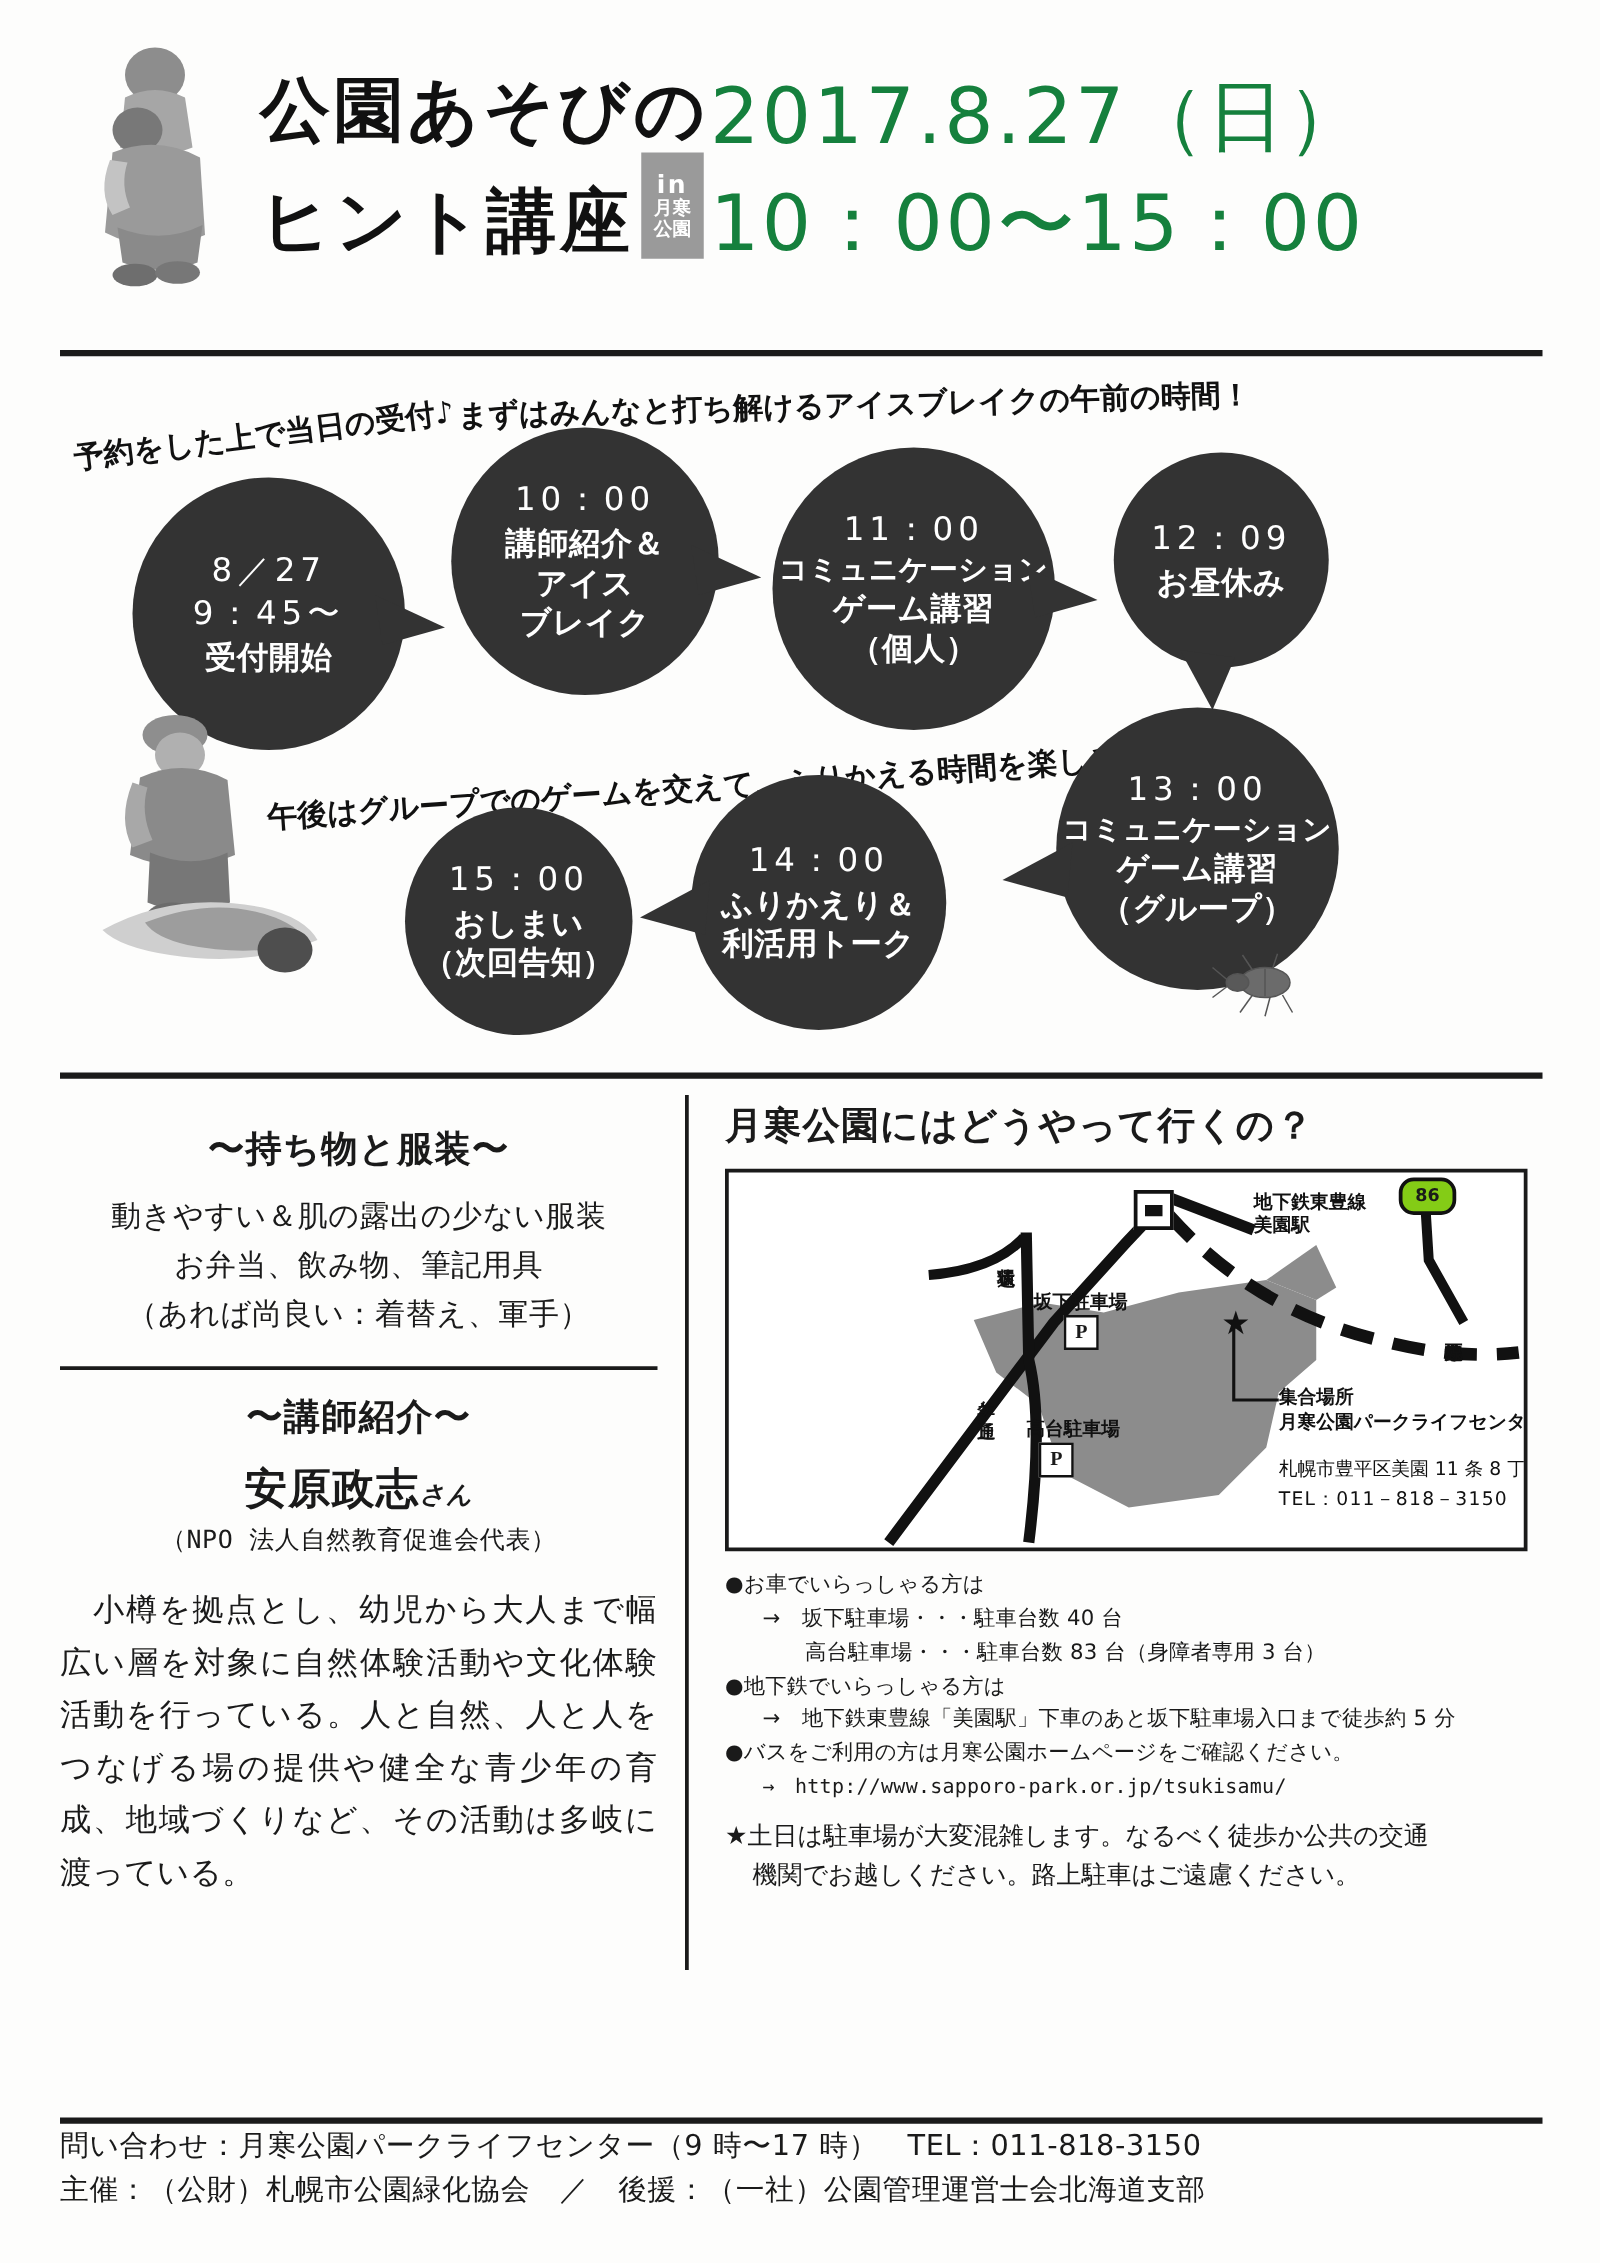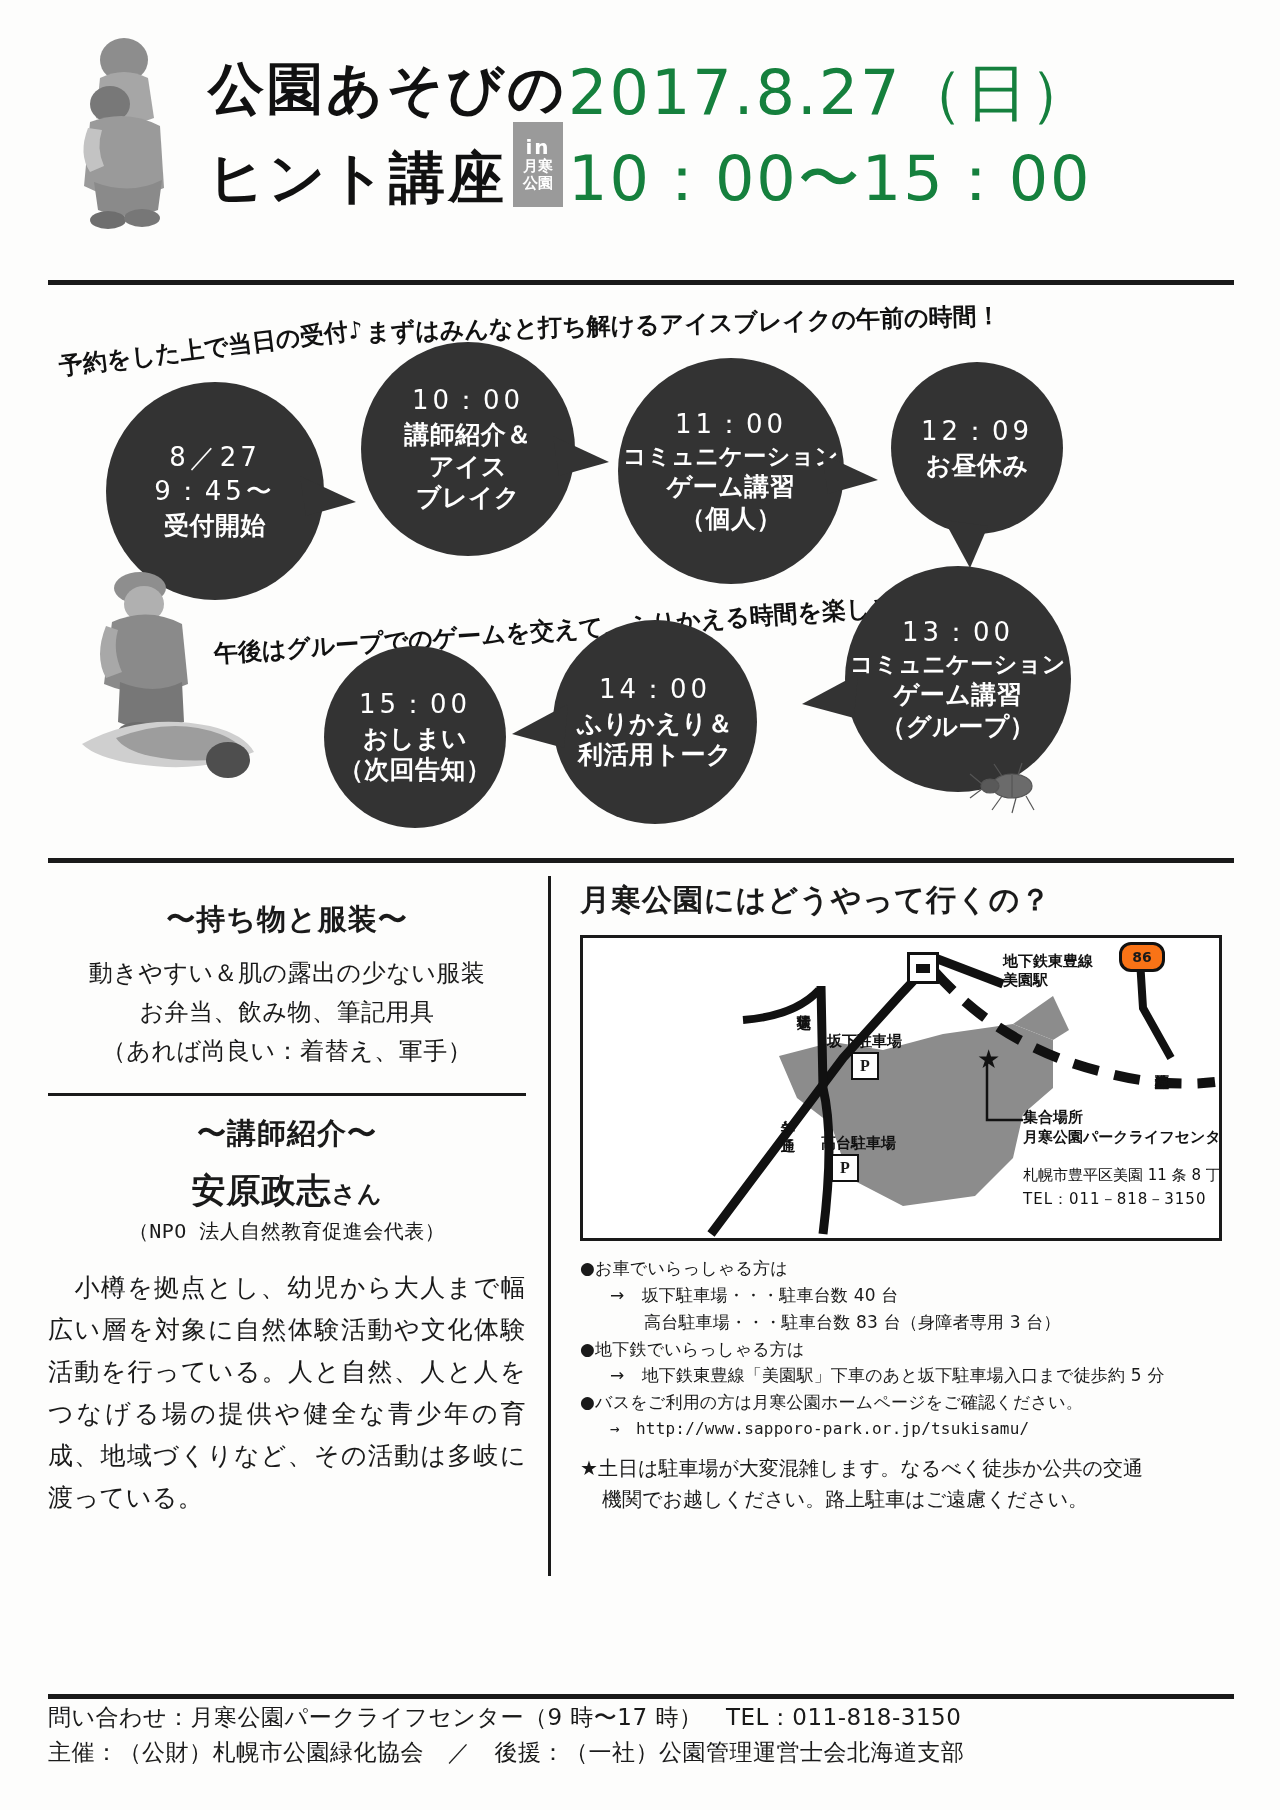--- a/index.html
+++ b/index.html
@@ -62,36 +62,36 @@
   
   .lower{position:absolute;left:48px;top:868px;width:1186px;height:830px;}
   .col-left{position:absolute;left:0;top:14px;width:478px;}
   .vdiv{position:absolute;left:500px;top:8px;width:0;height:700px;border-left:3px solid #1a1a1a;}
   .col-right{position:absolute;left:520px;top:10px;width:666px;}
 
   .sec-title{font-size:29px;font-weight:700;text-align:center;letter-spacing:1px;margin:18px 0 14px;}
   .sec-line{font-size:24px;text-align:center;line-height:1.62;letter-spacing:0.5px;}
   .hr-mid{width:100%;height:0;border-top:3px solid #1a1a1a;margin:22px 0 0;}
   .teacher-name{font-size:34px;font-weight:700;text-align:center;letter-spacing:1px;margin-top:6px;}
-  .teacher-name .sfx{font-size:24px;font-weight:600;}
+  .teacher-name .sfx{font-size:20px;font-weight:600;font-style:italic;}
   .teacher-org{font-size:20px;text-align:center;letter-spacing:0.5px;margin-top:4px;
     font-family:"DejaVu Sans Mono","Liberation Mono",monospace;}
   .bio{font-size:25px;line-height:1.68;letter-spacing:0.5px;text-align:justify;margin-top:22px;}
 
   .map-title{font-size:30px;font-weight:700;letter-spacing:1px;margin:2px 0 14px 12px;}
   .mapbox{position:relative;width:636px;height:300px;border:3px solid #1a1a1a;margin-left:12px;background:#fff;overflow:hidden;}
   .mlabel{position:absolute;font-size:15px;font-weight:700;line-height:1.25;color:#111;white-space:pre;}
   .mlabel.vert{writing-mode:vertical-rl;font-size:14px;}
   .picon{position:absolute;border:2px solid #111;background:#fff;
     width:24px;height:24px;display:flex;align-items:center;justify-content:center;
     font-size:16px;font-weight:700;font-family:"Liberation Serif",serif;}
   .station{position:absolute;width:26px;height:26px;border:3px solid #111;background:#fff;
     display:flex;align-items:center;justify-content:center;}
   .station i{display:block;width:14px;height:9px;background:#111;}
-  .rt86{position:absolute;width:40px;height:24px;border:3px solid #111;border-radius:12px;background:#f97316;
+  .rt86{position:absolute;width:40px;height:24px;border:3px solid #111;border-radius:12px;background:#84cc16;
     display:flex;align-items:center;justify-content:center;font-size:14px;font-weight:700;}
   .star{position:absolute;font-size:26px;line-height:1;color:#111;}
   .access{margin:14px 0 0 12px;font-size:17px;line-height:1.58;letter-spacing:0.2px;}
   .access .ln{white-space:pre;}
   .access .ind{padding-left:30px;}
   .access .mono{font-family:"DejaVu Sans Mono","Liberation Mono",monospace;font-size:16px;}
   .note{margin:12px 0 0 12px;font-size:20px;line-height:1.55;}
 
   
   .footer{position:absolute;left:48px;top:1700px;width:1190px;}

